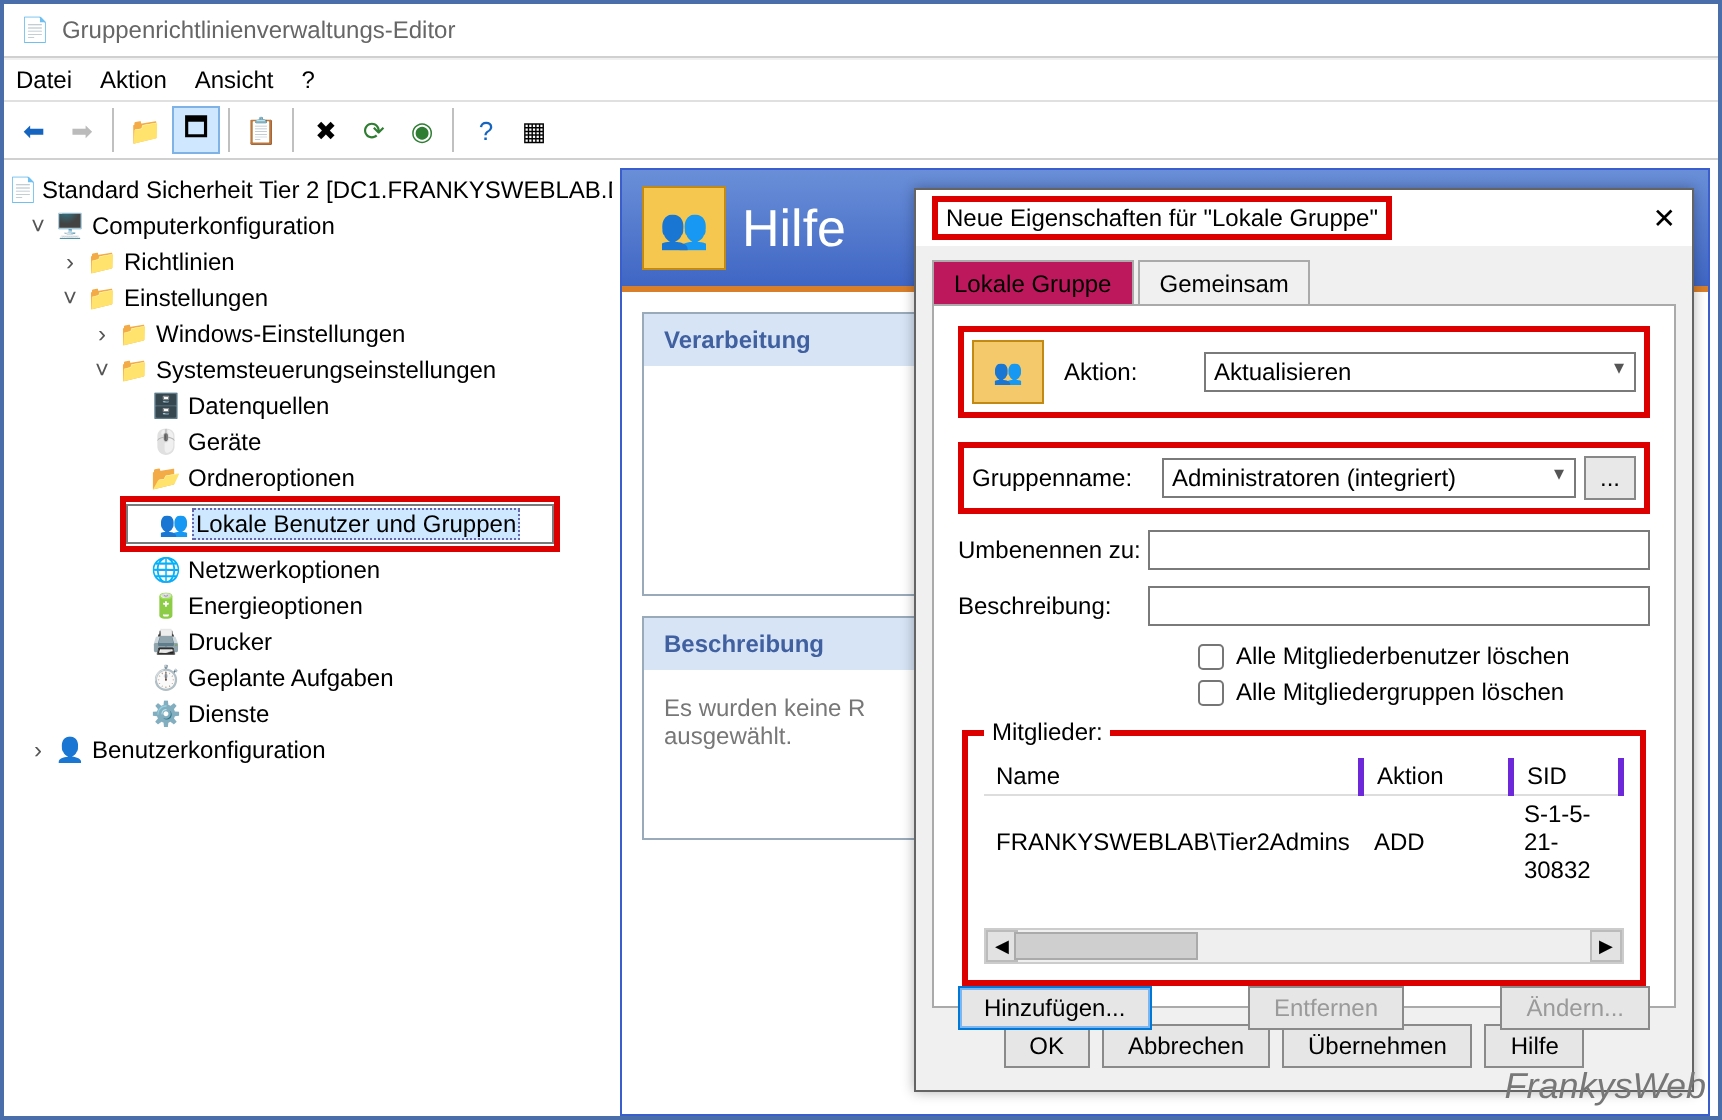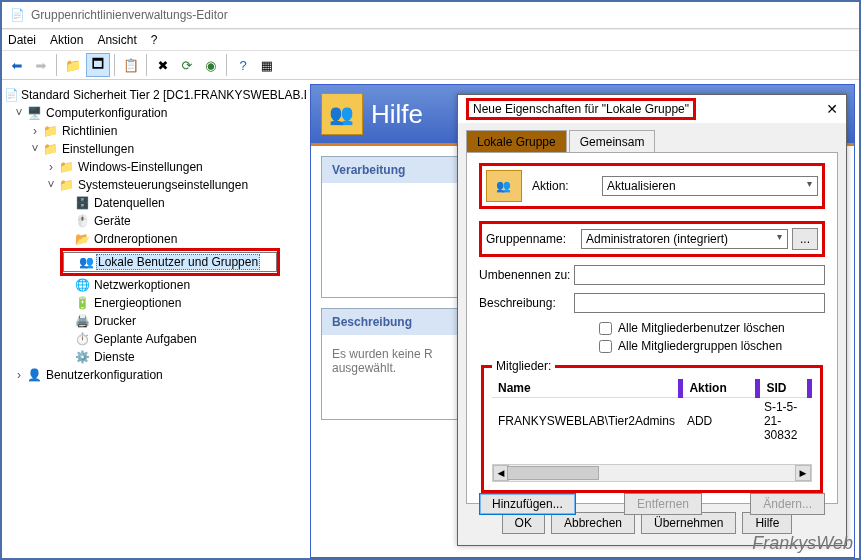--- a/index.html
+++ b/index.html
@@ -24,36 +24,36 @@
 .bluehdr .hic{width:40px;height:40px;background:#f5c74f;border:1px solid #c28a12;margin-right:8px;display:flex;align-items:center;justify-content:center;font-size:20px}
 .subpanel{margin:10px;border:1px solid #9ab;}
 .subpanel .sh{background:#d6e4f5;padding:6px 10px;font-weight:bold;color:#4060a0}
 .subpanel .sb{padding:12px 10px;color:#777;min-height:60px}
 
 .dlg{position:absolute;left:455px;top:92px;width:388px;height:450px;background:#f0f0f0;border:1px solid #646464;box-shadow:0 0 6px rgba(0,0,0,.3)}
 .dlg .dtitle{height:28px;background:#fff;display:flex;align-items:center;padding:0 8px;justify-content:space-between}
 .dlg .dtitle .tt{padding:1px 4px}
 .dlg .dtitle .x{font-size:14px;cursor:default}
 .tabs{display:flex;padding:6px 8px 0 8px;background:#f0f0f0}
-.tab{padding:4px 10px;border:1px solid #aaa;border-bottom:none;background:#a16207;margin-right:2px;position:relative;top:1px}
+.tab{padding:4px 10px;border:1px solid #aaa;border-bottom:none;background:#be185d;margin-right:2px;position:relative;top:1px}
 .tab.inactive{background:#f0f0f0}
 .tabbody{background:#fff;border:1px solid #aaa;margin:0 8px 8px 8px;padding:10px 12px;height:330px;position:relative}
 .frow{display:flex;align-items:center;margin-bottom:8px}
 .frow label{width:95px}
 .sel,.txt{height:20px;border:1px solid #7a7a7a;background:#fff;padding:0 4px;font:inherit;box-sizing:border-box}
 .sel{appearance:none;padding-right:16px;background:linear-gradient(#fff,#fff);}
 .selwrap{position:relative;flex:1;display:flex}
 .selwrap::after{content:"▾";position:absolute;right:6px;top:2px;pointer-events:none;font-size:10px;color:#555}
 .dots{width:24px;height:20px;margin-left:4px;border:1px solid #888;background:#e8e8e8;display:flex;align-items:center;justify-content:center}
 .chk{display:flex;align-items:center;gap:6px;margin:4px 0 2px 120px;font-size:12px}
 .chk input{margin:0}
 .fieldset{border:1px solid #bbb;margin-top:6px;padding:6px 8px 8px 8px}
 .fieldset legend{padding:0 4px}
 .mtable{width:100%;border-collapse:collapse;font-size:12px}
-.mtable th{text-align:left;background:#fff;border-right:5px solid #6d28d9;border-bottom:1px solid #ddd;padding:2px 6px;font-weight:bold}
+.mtable th{text-align:left;background:#fff;border-right:3px solid #6d28d9;border-bottom:1px solid #ddd;padding:2px 6px;font-weight:normal}
 .mtable td{padding:2px 6px}
 .scrollbar{height:16px;background:#efefef;border:1px solid #ccc;position:relative;margin-top:20px}
 .scrollbar .thumb{position:absolute;left:14px;top:1px;width:90px;height:12px;background:#cfcfcf;border:1px solid #aaa}
 .scrollbar .ar{position:absolute;top:0;width:14px;height:14px;display:flex;align-items:center;justify-content:center;background:#e2e2e2;border:1px solid #bbb;font-size:9px}
 .scrollbar .ar.l{left:0}.scrollbar .ar.r{right:0}
 .btnrow{display:flex;justify-content:space-between;gap:6px;margin-top:0}
 .btn{height:22px;padding:0 12px;border:1px solid #8a8a8a;background:#e6e6e6;font:inherit}
 .btn.def{border:1px solid #0078d7;box-shadow:inset 0 0 0 1px #7cb6f0}
 .btn.dis{color:#9a9a9a}
 .dlgbtns{display:flex;justify-content:center;gap:6px;padding:0 10px 10px 0}

